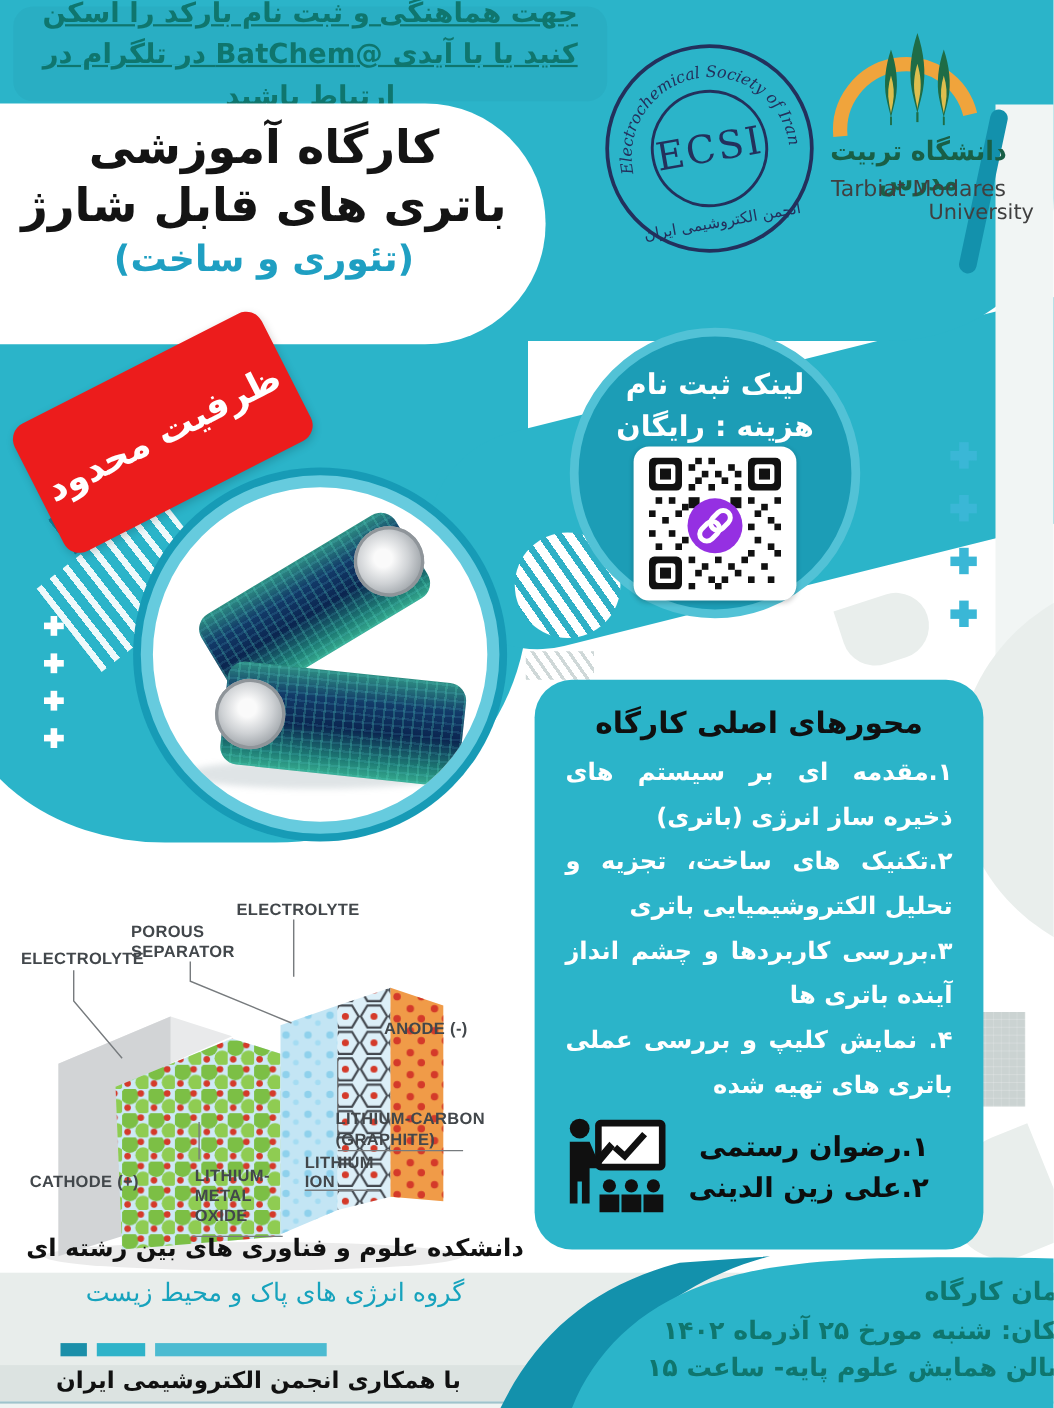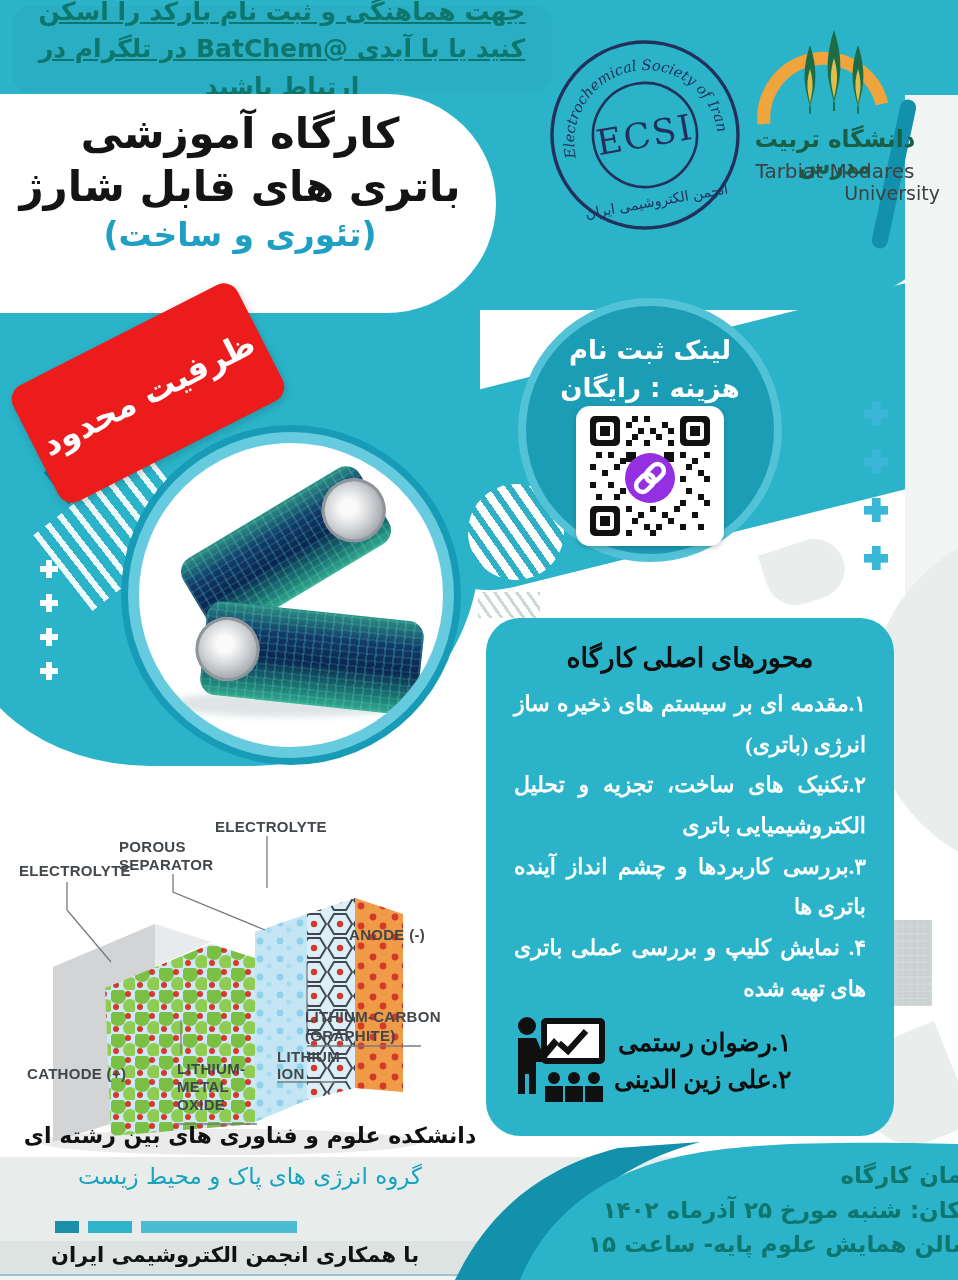--- a/index.html
+++ b/index.html
@@ -93,25 +93,25 @@
   
   .qr-circle{left:518px;top:298px;width:264px;height:264px;border-radius:50%;
        background:#1C9DB6;border:8px solid #52C2D6;box-sizing:border-box;}
   .qr-txt{position:absolute;left:0;top:26px;width:100%;text-align:center;direction:rtl;
        color:#ffffff;font-weight:bold;font-size:26px;line-height:1.45;}
   .qr-card{position:absolute;left:50px;top:100px;width:148px;height:140px;background:#ffffff;
        border-radius:14px;box-shadow:0 2px 5px rgba(0,0,0,0.2);}
 
   
   .topics{left:486px;top:618px;width:408px;height:518px;background:#2BB4C9;border-radius:34px;
-          box-sizing:border-box;padding:24px 28px;direction:rtl;font-family:Liberation Serif, serif;}
+          box-sizing:border-box;padding:24px 28px;direction:rtl;}
   .topics h3{margin:0 0 10px 0;text-align:center;font-size:27px;color:#101010;font-weight:bold;}
   .topics p{margin:0;color:#ffffff;font-size:22px;font-weight:bold;line-height:1.85;
             text-align:justify;}
-  .speakers{position:absolute;left:28px;bottom:30px;display:flex;align-items:center;gap:8px;direction:rtl;}
+  .speakers{position:absolute;left:28px;bottom:30px;display:flex;align-items:center;gap:20px;direction:rtl;}
   .speaker-names{color:#0d0d0d;font-size:25px;font-weight:bold;line-height:1.5;text-align:right;white-space:nowrap;}
 
   
   .diagram{left:15px;top:792px;width:450px;height:365px;}
   .diagram text{font-family:"Liberation Sans","DejaVu Sans",sans-serif;font-weight:bold;
                 font-size:15px;fill:#42474B;letter-spacing:.3px;}
 
   
   .band1{left:0;top:1157px;width:958px;height:123px;background:#E8EDEB;}
   .band2{left:0;top:1241px;width:958px;height:33px;background:#DCE3E1;}

